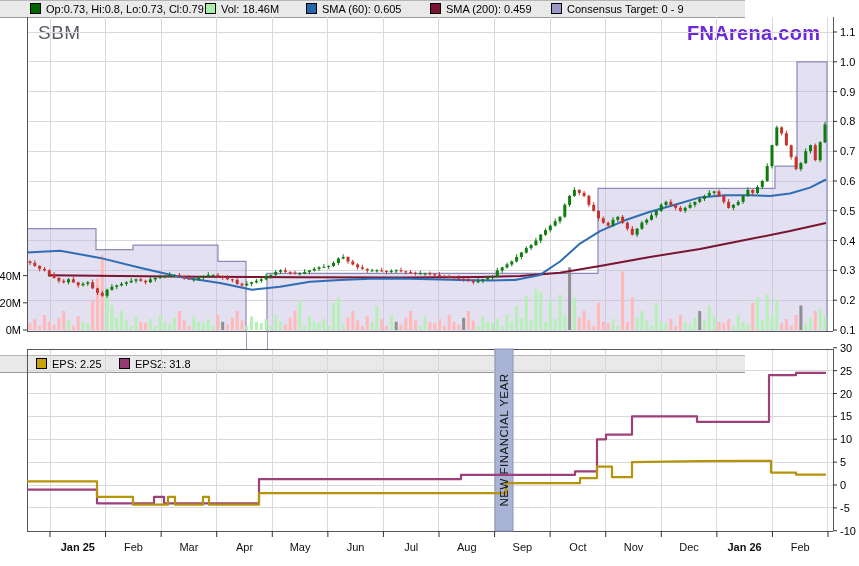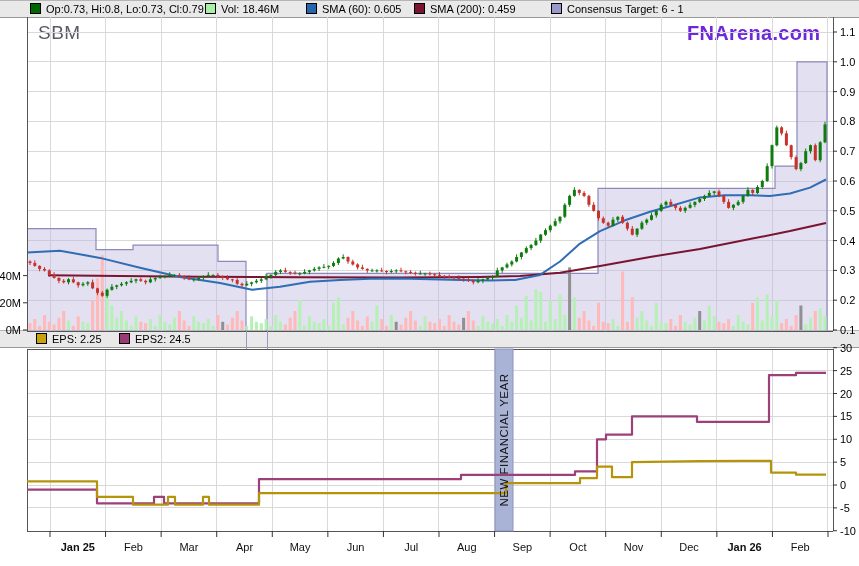--- a/index.html
+++ b/index.html
@@ -1,39 +1,39 @@
 <!DOCTYPE html>
 <html><head>
 <meta charset="utf-8">
 <style>
   html,body{margin:0;padding:0;background:#fff;font-family:"Liberation Sans",sans-serif;}
   #page{position:relative;width:859px;height:566px;background:#fff;overflow:hidden;}
   #chart{position:absolute;left:0;top:0;z-index:2;pointer-events:none;}
-  .bar{position:absolute;left:0;width:859px;height:16px;background:#e9e9e9;border-top:1px solid #b5b5b5;border-bottom:1px solid #999;z-index:1;font-size:11px;color:#000;}
+  .bar{position:absolute;left:0;width:745px;height:16px;background:#e9e9e9;border-top:1px solid #b5b5b5;border-bottom:1px solid #999;z-index:1;font-size:11px;color:#000;}
   .li{position:absolute;top:2px;white-space:nowrap;}
   .sw{display:inline-block;width:9px;height:9px;border:1px solid #000;margin-right:5px;vertical-align:-1px;}
   #sym{position:absolute;left:38px;top:22px;font-size:19px;color:#5a5a66;z-index:1;letter-spacing:.5px;}
   #logo{position:absolute;left:687px;top:22px;font-size:20px;color:#6d28d9;z-index:1;font-weight:700;letter-spacing:.3px;}
 </style>
 </head>
 <body>
 
 <div id="page">
 
   <div class="bar" style="top:0;">
     <span class="li" style="left:30px"><i class="sw" style="background: rgb(0, 102, 0);"></i><span>Op:0.73, Hi:0.8, Lo:0.73, Cl:0.79</span></span>
     <span class="li" style="left:205px"><i class="sw" style="background: rgb(168, 240, 168);"></i><span>Vol: 18.46M</span></span>
     <span class="li" style="left:306px"><i class="sw" style="background: rgb(37, 102, 173);"></i><span>SMA (60): 0.605</span></span>
-    <span class="li" style="left:414px"><i class="sw" style="background: rgb(122, 20, 48);"></i><span>SMA (200): 0.459</span></span>
-    <span class="li" style="left:551px"><i class="sw" style="background: rgb(154, 152, 200);"></i><span>Consensus Target: 6 - 1</span></span>
+    <span class="li" style="left:430px"><i class="sw" style="background: rgb(122, 20, 48);"></i><span>SMA (200): 0.459</span></span>
+    <span class="li" style="left:551px"><i class="sw" style="background: rgb(154, 152, 200);"></i><span>Consensus Target: 0 - 9</span></span>
   </div>
 
-  <div class="bar" style="top:330px;">
+  <div class="bar" style="top:355px;">
     <span class="li" style="left:36px"><i class="sw" style="background: rgb(200, 162, 10);"></i><span>EPS: 2.25</span></span>
-    <span class="li" style="left:119px"><i class="sw" style="background: rgb(153, 58, 118);"></i><span>EPS2: 24.5</span></span>
+    <span class="li" style="left:119px"><i class="sw" style="background: rgb(153, 58, 118);"></i><span>EPS2: 31.8</span></span>
   </div>
 
   <div id="sym">SBM</div>
   <div id="logo">FNArena.com</div>
 
   <svg id="chart" width="859" height="566">
       <defs>
         <clipPath id="ct">
           <rect x="27" y="17" width="806" height="314"></rect>
         </clipPath>

